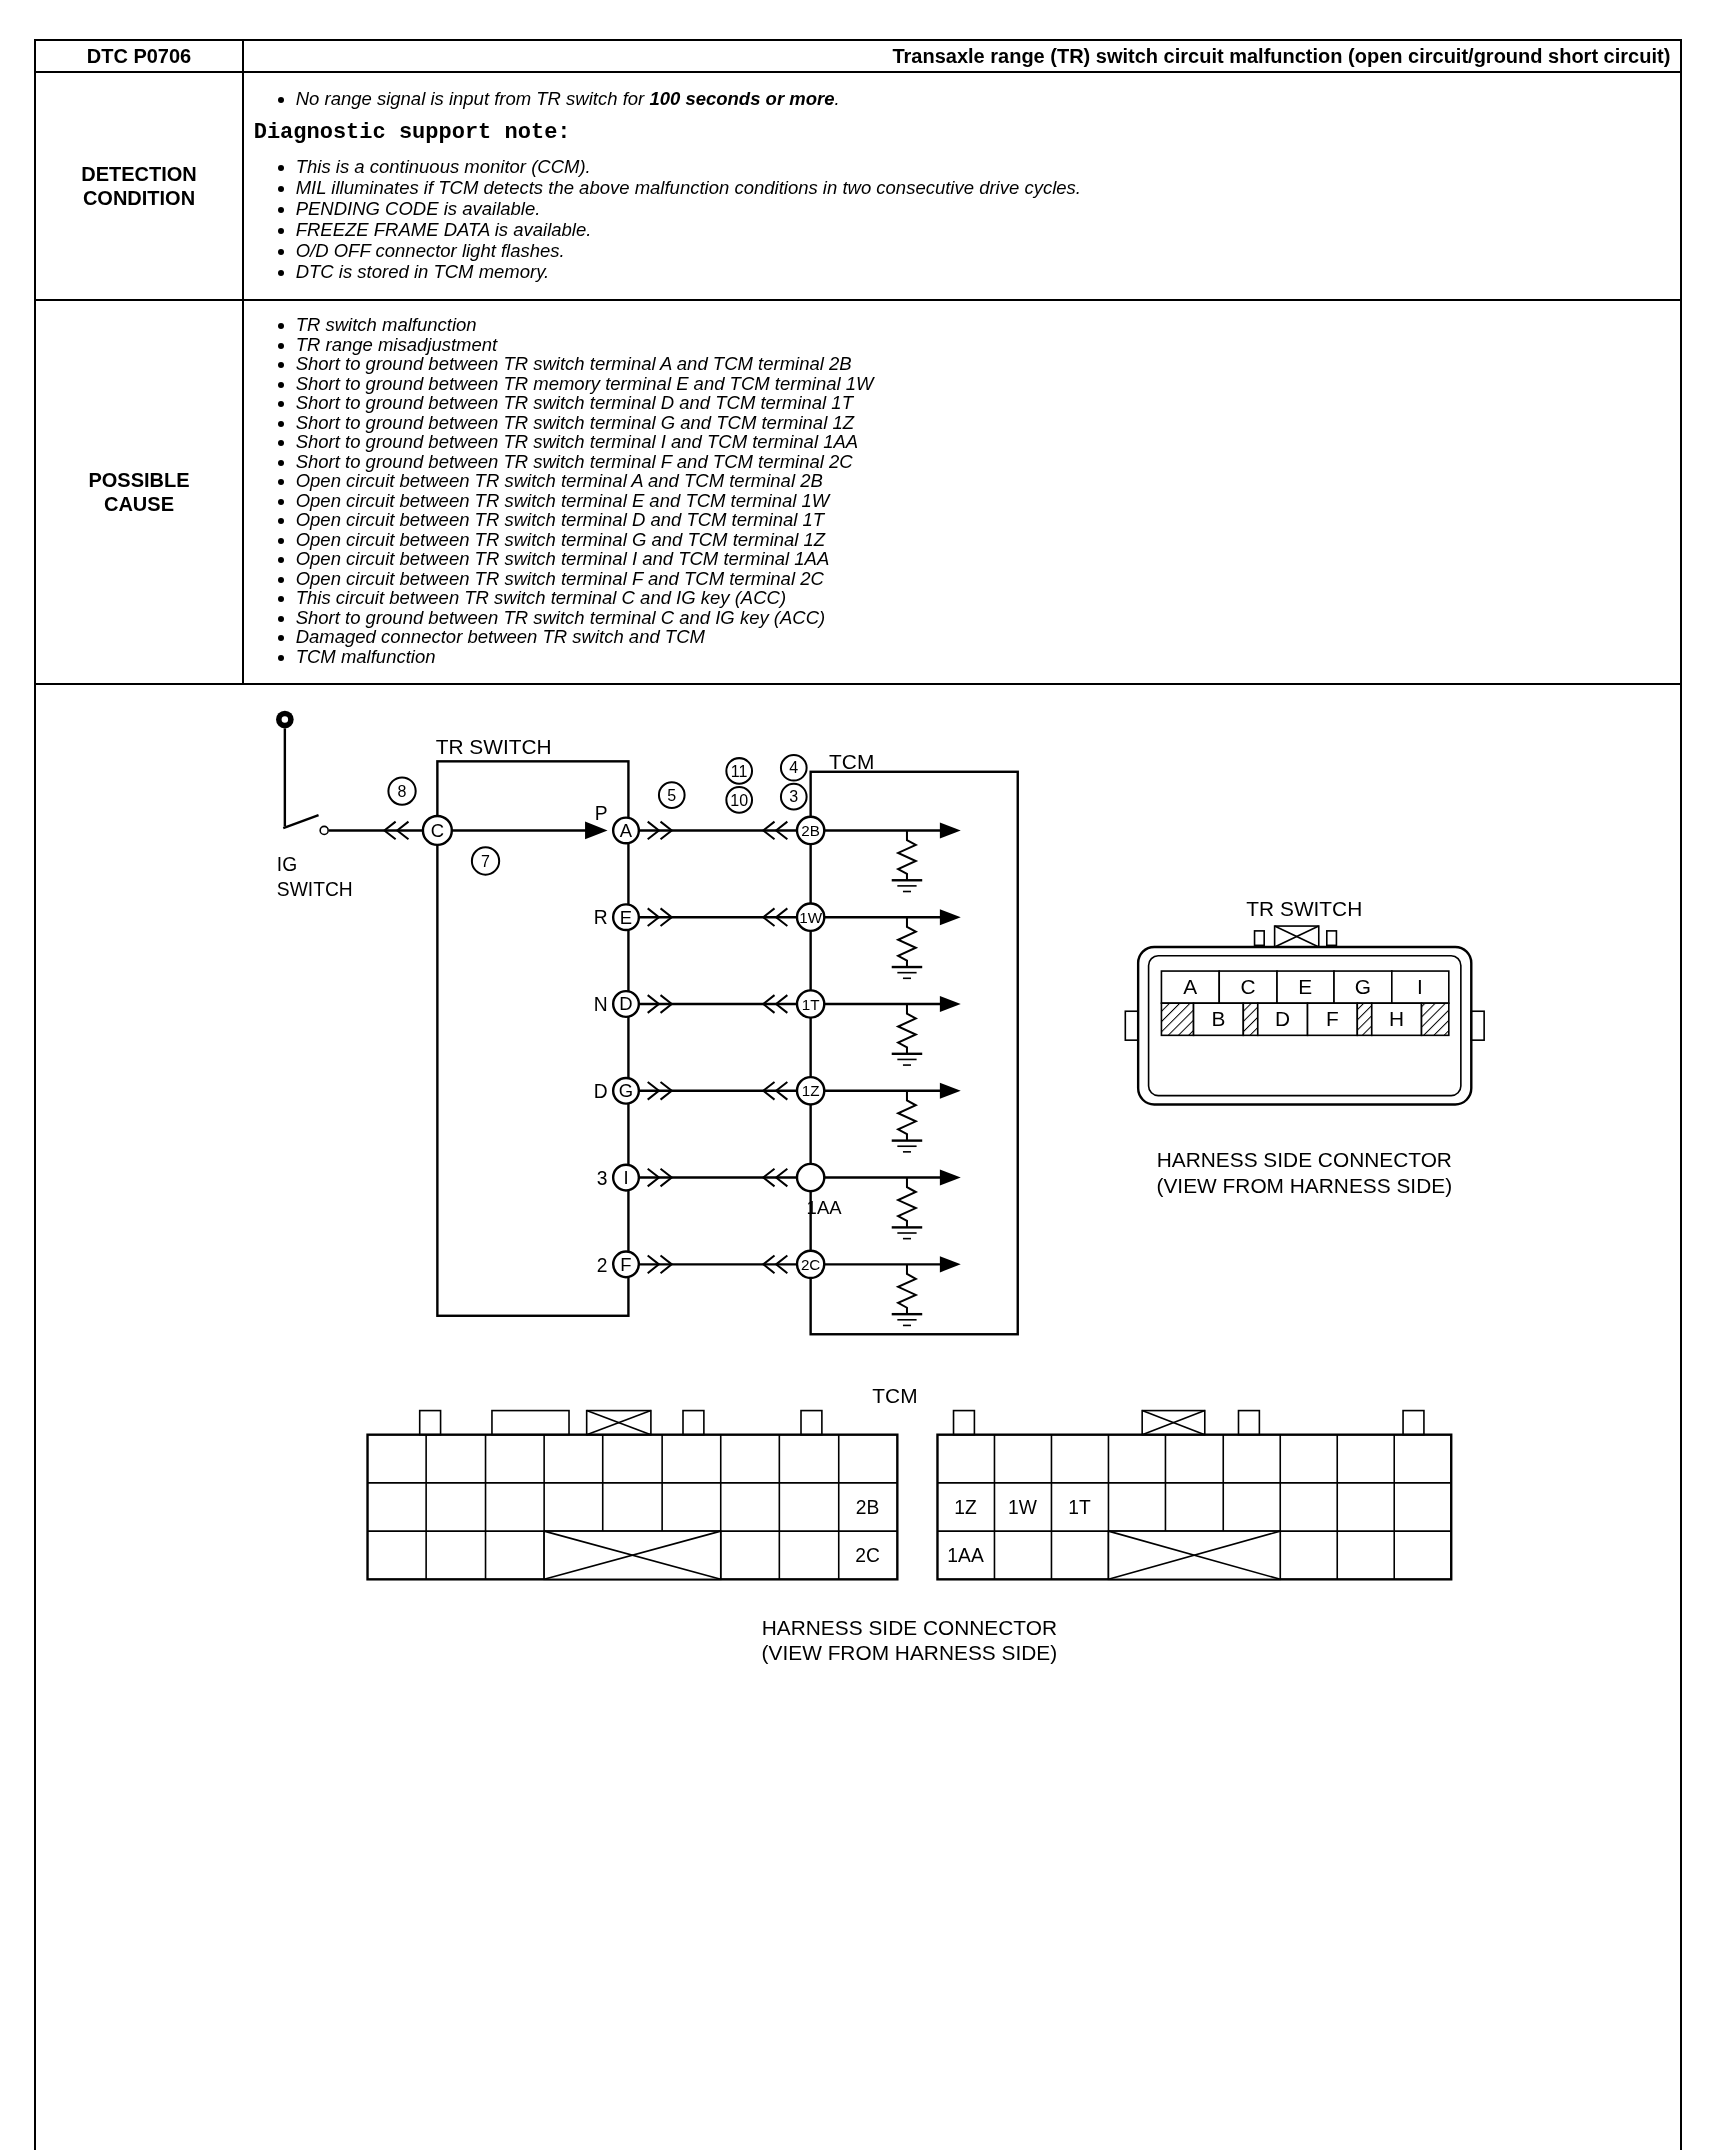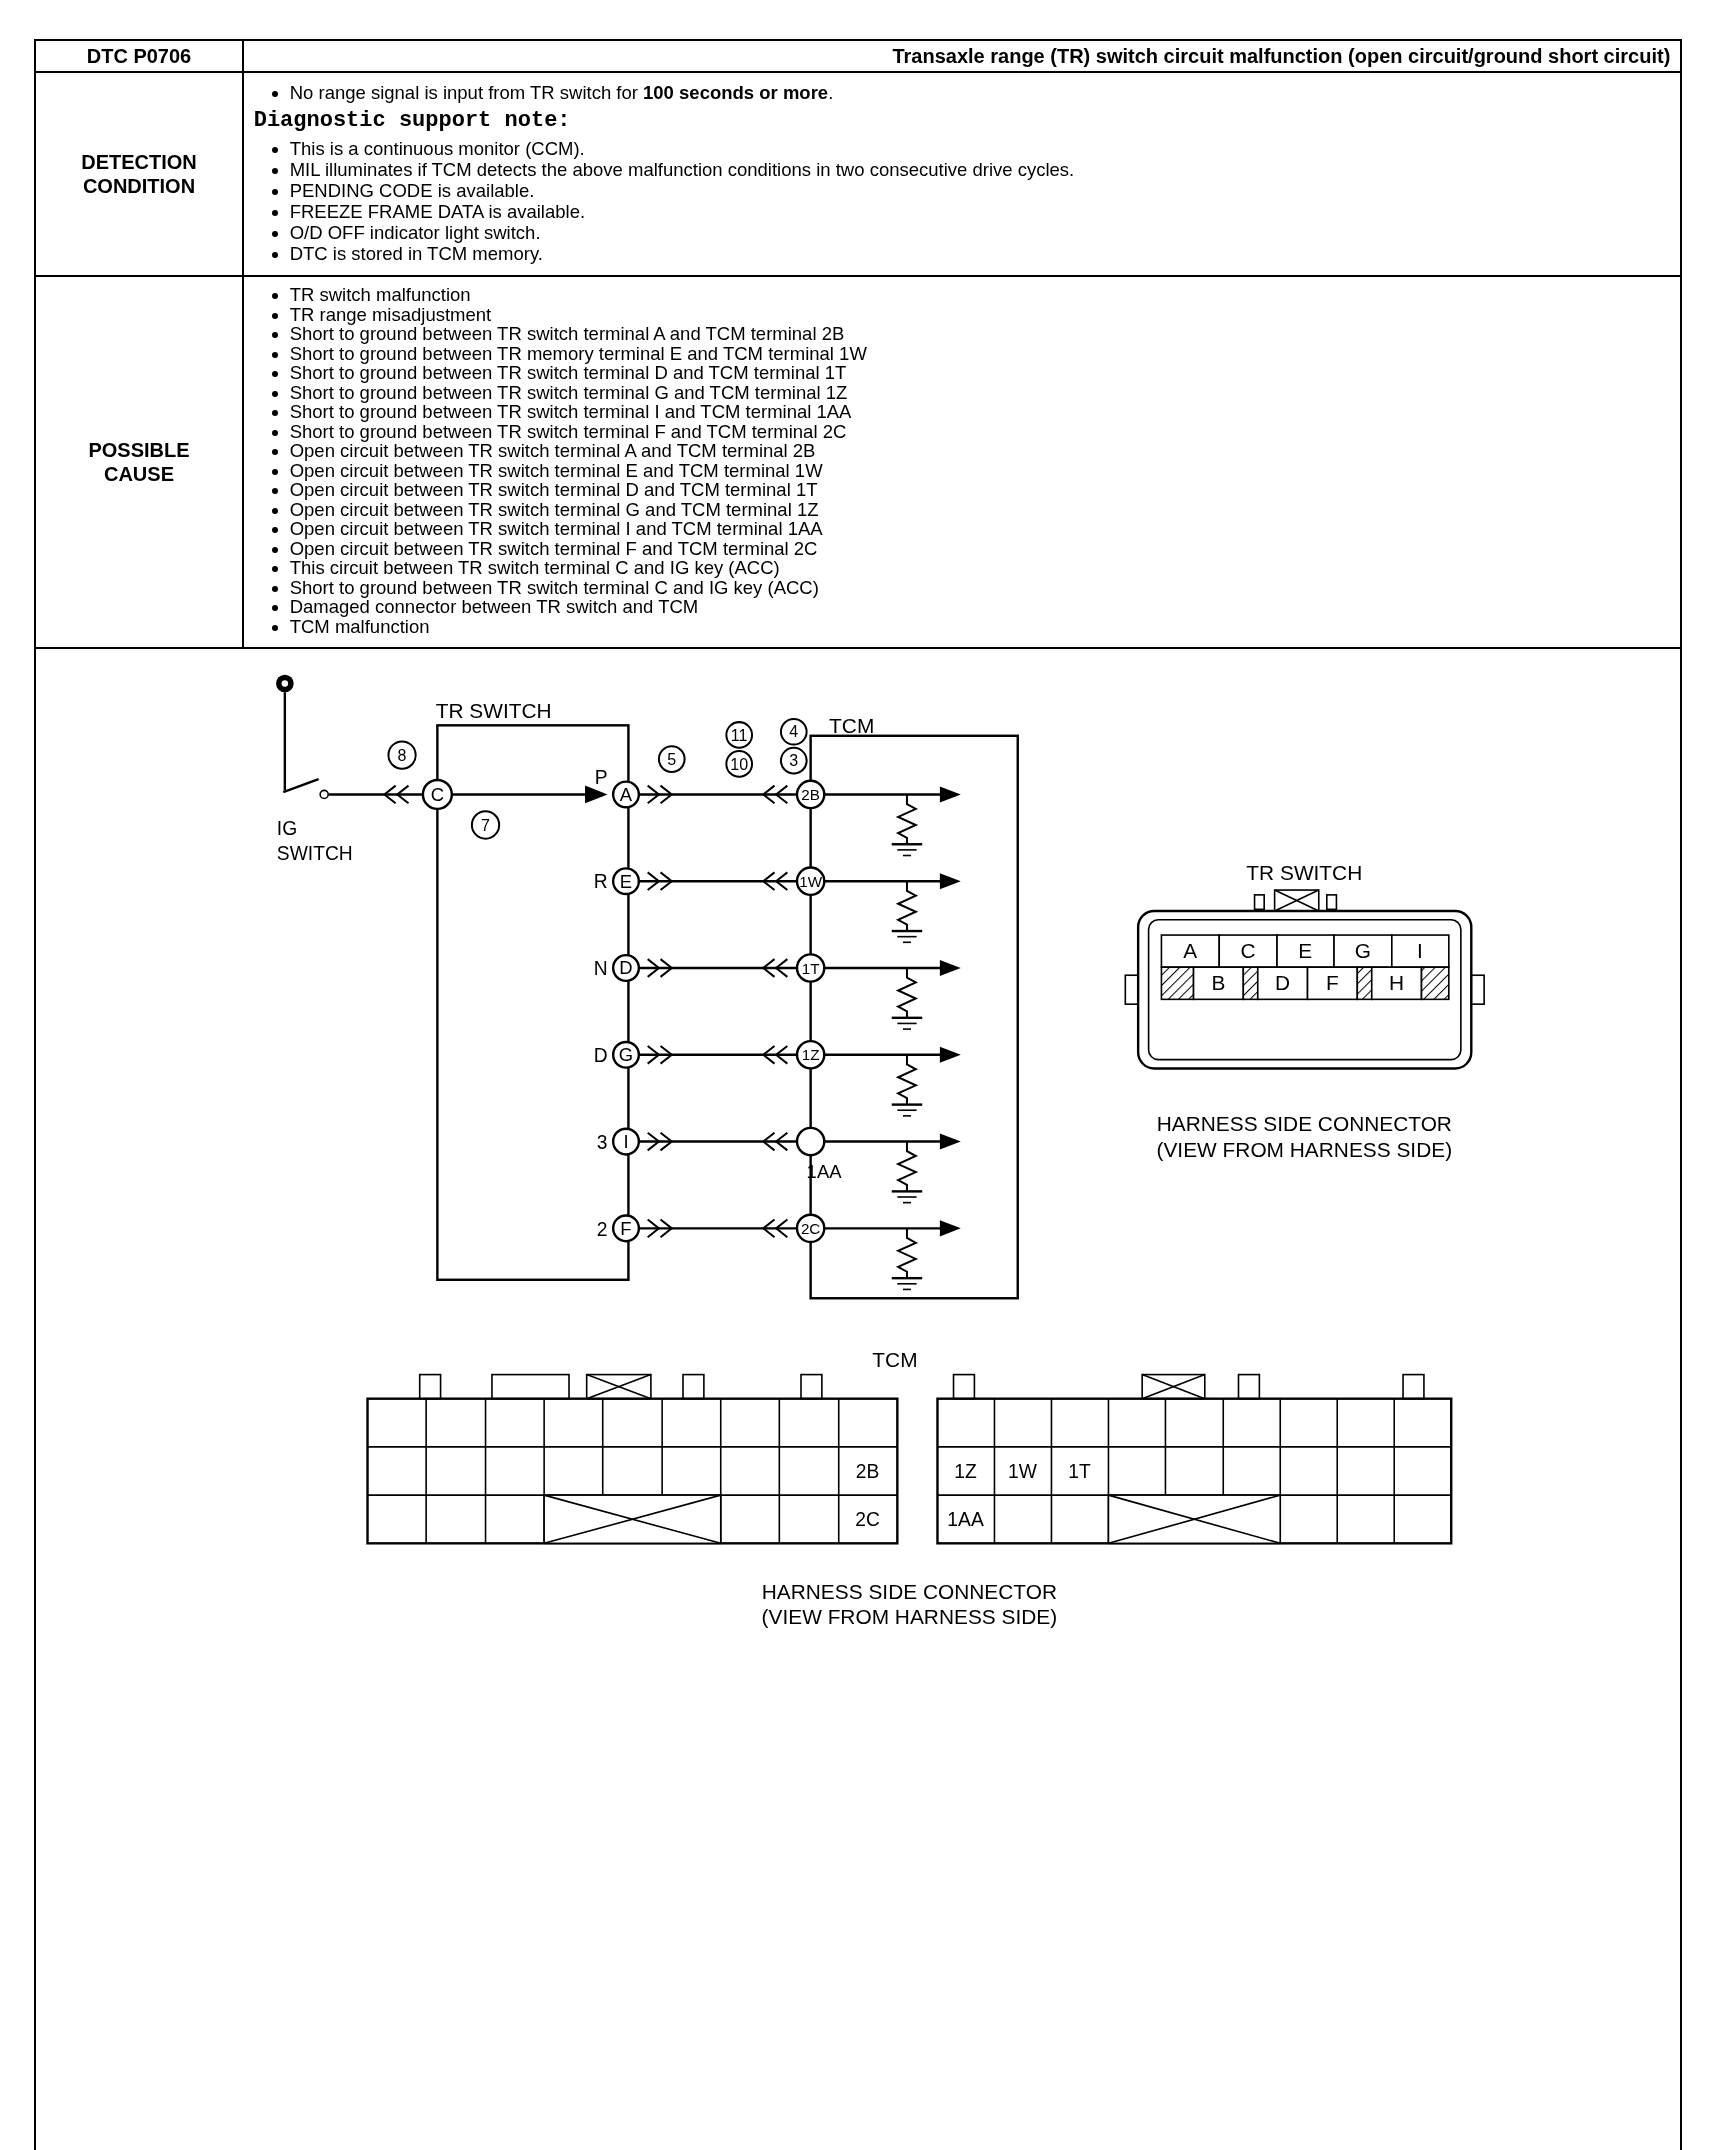--- a/index.html
+++ b/index.html
@@ -7,21 +7,21 @@
   .page {
     width:1713px; height:2151px; background:#ffffff; position:relative;
     padding:39px 31px 0 34px; font-family:"Liberation Sans", sans-serif; color:#000;
   }
   table.dtc { border-collapse:collapse; width:1648px; table-layout:fixed; }
   .dtc td { border:2.4px solid #000; vertical-align:middle; padding:0; }
   .col-label { width:208px; }
   td.hdr { text-align:center; font-weight:700; font-size:20px; line-height:24px; padding:3.2px 31px;border-radius:12px; }
   td.title-cell { font-weight:700; font-size:20px; padding:3.2px 9.7px;text-align:right; }
   td.content { vertical-align:top; font-size:18.5px; padding:4.8px 11.3px 6.4px 9.7px; }
-  ul.blist { margin:4px; padding-left:32px; list-style:disc; }
+  ul.blist { margin:10px; padding-left:32px; list-style:disc;font-style:italic; }
   ul.blist li { line-height:21px; }
   ul.cause li { line-height:19.5px; }
   .note-hdr { font-weight:700; font-size:22px; line-height:27px;font-family:Liberation Mono, monospace; }
   .diagram-box { width:1648px; height:1503px; border:2.4px solid #000; border-top:0; }
   .diagram-box svg { display:block; width:100%; height:100%; }
   .figure-id { font-size:19.3px; margin-top:17.7px; }
   svg text { font-family:"Liberation Sans", sans-serif; fill:#000; }
   .s3  { stroke:#000; stroke-width:3;   fill:none; }
   .s25 { stroke:#000; stroke-width:2.5; fill:none; }
   .s2  { stroke:#000; stroke-width:2;   fill:none; }
@@ -48,21 +48,21 @@
       <td class="content">
         <ul class="blist">
           <li><span>No range signal is input from TR switch for </span><b>100 seconds or more</b><span>.</span></li>
         </ul>
         <div class="note-hdr">Diagnostic support note:</div>
         <ul class="blist">
               <li>This is a continuous monitor (CCM).</li>
               <li>MIL illuminates if TCM detects the above malfunction conditions in two consecutive drive cycles.</li>
               <li>PENDING CODE is available.</li>
               <li>FREEZE FRAME DATA is available.</li>
-              <li>O/D OFF indicator light switch.</li>
+              <li>O/D OFF connector light flashes.</li>
               <li>DTC is stored in TCM memory.</li>
             </ul>
       </td>
     </tr>
     <tr>
       <td class="hdr col-label">POSSIBLE CAUSE</td>
       <td class="content">
         <ul class="blist cause">
               <li>TR switch malfunction</li>
               <li>TR range misadjustment</li>

